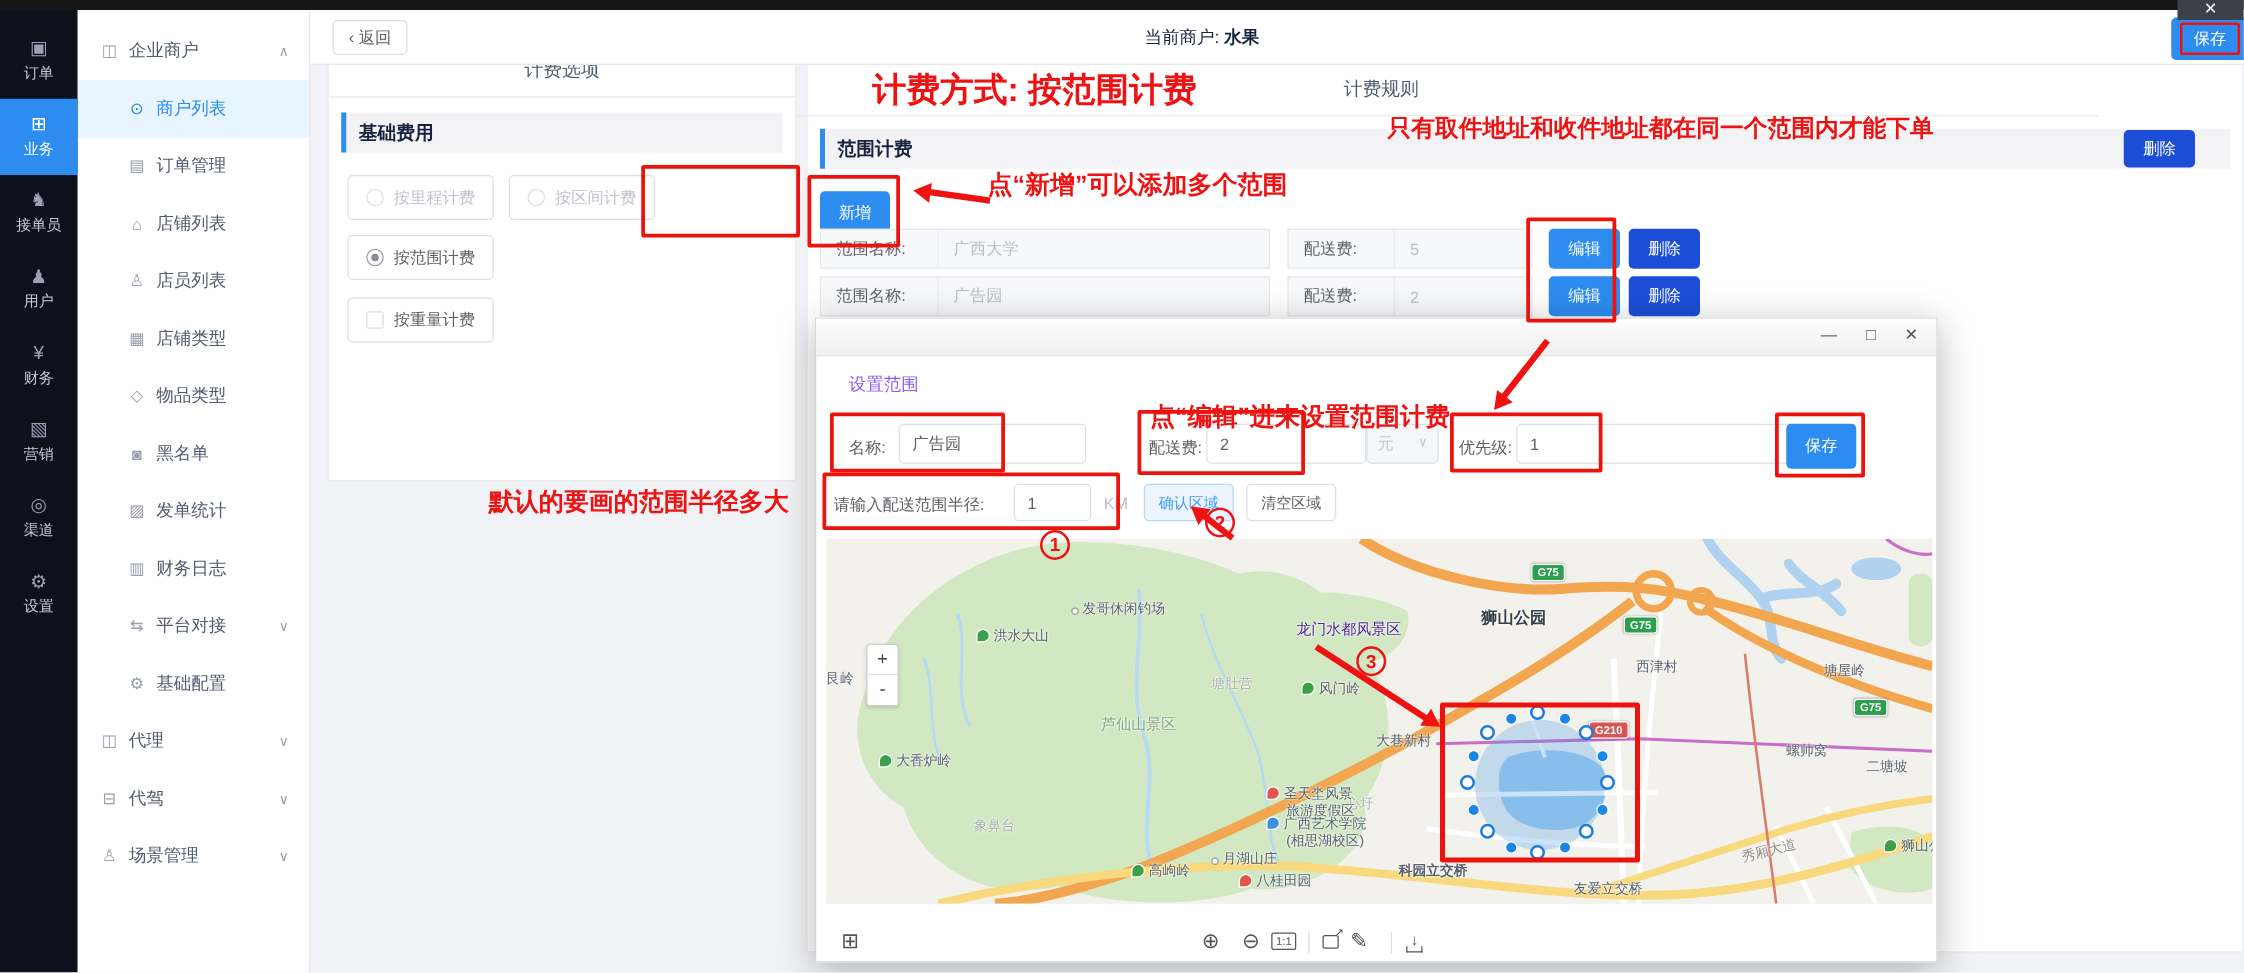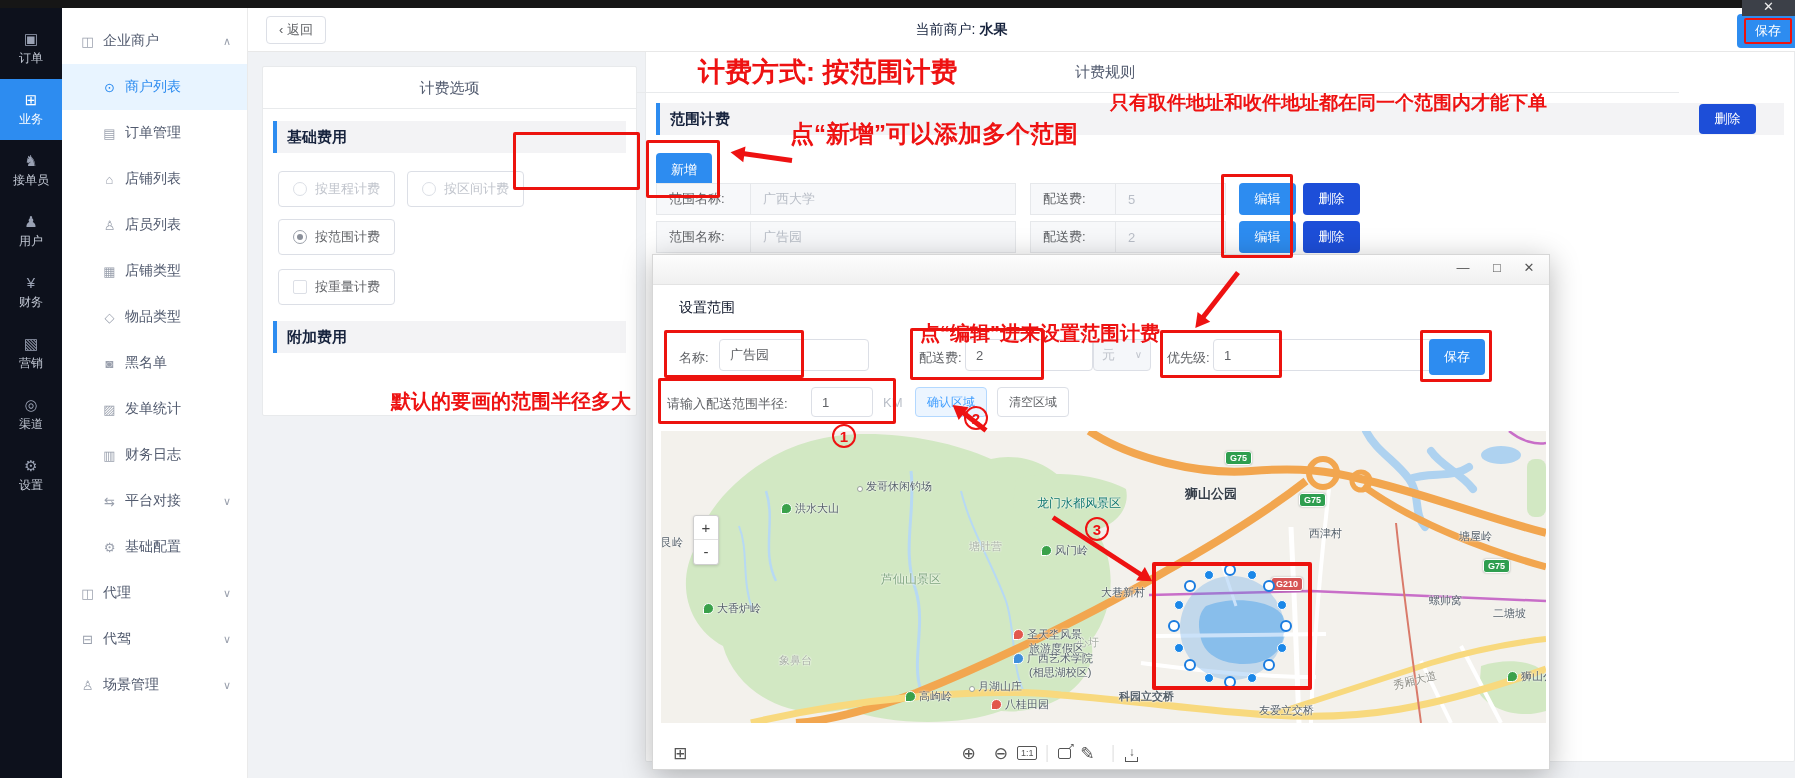--- a/index.html
+++ b/index.html
@@ -25,21 +25,21 @@
 .menu-item.active .mi-ico{color:#2d8cf0}
 .menu-item .mi-chev{position:absolute;right:16px;color:#9aa0ad;font-size:11px}
 
 #topbar{left:248px;top:8px;width:1547px;height:44px;background:#fff;border-bottom:1px solid #e8e8e8;z-index:30}
 #back-btn{position:absolute;left:18px;top:8px;height:28px;padding:0 12px;border:1px solid #dcdfe6;border-radius:4px;background:#fff;font-size:13px;color:#606266;line-height:26px;cursor:pointer}
 #merchant-wrap{position:absolute;left:0;right:0;top:13px;text-align:center;font-size:14px;color:#17233d;transform:translateX(-60px)}
 #merchant-wrap b{margin-left:4px}
 #save-top{position:absolute;right:-4px;top:6px;width:62px;height:34px;background:#2d8cf0;color:#fff;border:none;border-radius:4px;font-size:13px;cursor:pointer}
 
 .card{background:#fff;border:1px solid #e8eaec;border-radius:2px}
-#left-card{left:262px;top:66px;width:375px;height:350px;z-index:2}
+#left-card{left:262px;top:35px;width:375px;height:350px;z-index:2}
 #right-card{left:645px;top:50px;width:1150px;height:712px;z-index:1}
 .card-hd{height:42px;border-bottom:1px solid #e8eaec;text-align:center;font-size:15px;color:#515a6e;line-height:42px}
 #right-card .card-hd{transform:translateX(-115px)}
 .sec-bar{background:#f3f3f5;border-left:4px solid #2d8cf0;height:32px;display:flex;align-items:center;font-size:15px;font-weight:bold;color:#17233d;padding-left:10px}
 .opt-row{display:flex;gap:12px;flex-wrap:wrap}
 .opt-box{height:36px;border:1px solid #dcdfe6;border-radius:4px;padding:0 14px;display:inline-flex;align-items:center;font-size:13px;color:#606266;cursor:pointer;background:#fff}
 .opt-box.dis{color:#c0c4cc}
 .radio,.checkbox{display:inline-block;width:14px;height:14px;border:1px solid #dcdfe6;margin-right:8px;background:#fff;position:relative}
 .radio{border-radius:50%}
 .checkbox{border-radius:2px}
@@ -50,32 +50,32 @@
 .rcell{position:absolute;top:0;height:32px;background:#f7f8fa;border:1px solid #e6e8eb;font-size:13px;display:flex;align-items:center;padding-left:12px}
 .rcell.lab{color:#606266}
 .rcell.val{color:#b9bec7;border-left:none}
 .btn{border:none;border-radius:4px;color:#fff;font-size:13px;cursor:pointer}
 .btn.blue{background:#2d8cf0}
 .btn.red{background:#1d4ed8}
 
 #modal{left:652px;top:254px;width:898px;height:516px;background:#fff;border:1px solid #d6d6d6;box-shadow:0 6px 28px rgba(0,0,0,.28);z-index:10}
 #modal-titlebar{position:absolute;left:0;top:0;right:0;height:30px;background:linear-gradient(#fdfdfd,#f0f0f0);border-bottom:1px solid #e3e3e3}
 .winc{position:absolute;top:5px;font-size:13px;color:#555;cursor:pointer;width:20px;text-align:center}
-#modal-title{position:absolute;left:26px;top:44px;font-size:14px;color:#0f172a}
+#modal-title{position:absolute;left:26px;top:44px;font-size:14px;color:#8b5cf6}
 .f-lab{position:absolute;font-size:13px;color:#606266}
 .f-in{position:absolute;height:32px;border:1px solid #dcdfe6;border-radius:4px;font-size:13px;color:#606266;padding:0 10px;font-family:inherit}
 .f-sel{position:absolute;height:32px;border:1px solid #dcdfe6;border-radius:4px;background:#f5f7fa;color:#c0c4cc;font-size:13px;line-height:30px;padding:0 8px;display:flex;justify-content:space-between;align-items:center;width:58px}
 .small-btn{position:absolute;height:30px;border-radius:4px;font-size:12px;cursor:pointer;border:1px solid #dcdfe6;background:#fff;color:#606266}
 .small-btn.primary-plain{background:#ecf5ff;border-color:#b3d8ff;color:#409eff}
 
 #map{position:absolute;left:8px;top:176px;width:885px;height:292px;overflow:hidden;background:#f3f1ec;cursor:grab}
 .ml{position:absolute;font-size:11px;color:#55606a;white-space:nowrap;text-shadow:0 0 2px #fff, 0 0 2px #fff}
 .ml.f{color:#a9b0a6}
 .ml.a{color:#7fa57f;font-size:12px}
-.ml.gt{color:#0f766e;font-size:12px}
+.ml.gt{color:#4c1d95;font-size:12px}
 .ml.bold{color:#38404a;font-size:13px;font-weight:bold}
 .ml.rd{color:#8d8d85;transform:rotate(-14deg)}
 .mk{display:inline-block;width:11px;height:11px;border-radius:50% 50% 50% 0;margin-right:3px;vertical-align:-2px;border:1px solid #fff}
 .mk.g{background:#3aa14a}.mk.r{background:#e2574c}.mk.b{background:#3f8fdc}
 .mk.d{width:6px;height:6px;border-radius:50%;background:#fff;border:1.5px solid #9aa39c}
 .badge{position:absolute;font-size:9px;font-weight:bold;color:#fff;border:1px solid #fff;border-radius:3px;padding:1px 4px;box-shadow:0 0 2px rgba(0,0,0,.3)}
 .badge.green{background:#2e9e4f}.badge.red{background:#d65454}
 #zoomctl{position:absolute;left:32px;top:84px;width:26px;background:#fff;border:1px solid #cfcfcf;border-radius:3px;text-align:center;z-index:5;box-shadow:0 1px 3px rgba(0,0,0,.15)}
 #zoomctl div{height:24px;line-height:24px;font-size:15px;color:#444;cursor:pointer}
 #zoomctl div:first-child{border-bottom:1px solid #e3e3e3}
@@ -230,21 +230,20 @@
         <span class="radio sel"></span>
         <span>按范围计费</span>
       </div>
     </div>
   <div class="opt-row" id="weight-opt" style="margin:14px 15px 0">
       <div class="opt-box">
         <span class="checkbox"></span>
         <span>按重量计费</span>
       </div>
     </div>
-  <div class="sec-bar" style="margin:16px 10px 0">附加费用</div>
 </div>
 
 <div class="abs card" id="right-card">
   <div class="card-hd">计费规则</div>
   <div class="sec-bar" style="margin:10px 10px 0;padding-right:10px">
     <span>范围计费</span>
     <span style="flex:1"></span>
     <button class="btn red" style="width:57px;height:30px;margin-right:18px">删除</button>
   </div>
   <button class="btn blue" style="position:absolute;left:10px;top:102px;width:56px;height:34px">新增</button>
@@ -398,21 +397,21 @@
       </span>
     <span class="tbi">✎</span>
     <span class="tsep">│</span>
     <span class="dl-ico">↓</span>
     <span style="flex:1.6"></span>
   </div>
 </div>
 
 <div class="note" style="left:698px;top:54px;font-size:27px">计费方式: 按范围计费</div>
 <div class="note" style="left:1110px;top:90px;font-size:19px">只有取件地址和收件地址都在同一个范围内才能下单</div>
-<div class="note" style="left:790px;top:118px;font-size:24px">点“新增”可以添加多个范围</div>
+<div class="note" style="left:790px;top:134px;font-size:20px">点“新增”可以添加多个范围</div>
 <div class="rarrow" style="left:792px;top:158px;width:50px;transform:rotate(188deg)"></div>
 <div class="note" style="left:920px;top:320px;font-size:20px">点“编辑”进来设置范围计费</div>
 <div class="rarrow" style="left:1238px;top:270px;width:58px;transform:rotate(128deg)"></div>
 <div class="note" style="left:391px;top:388px;font-size:20px">默认的要画的范围半径多大</div>
 <div class="stepn" style="left:832px;top:424px">1</div>
 <div class="stepn" style="left:964px;top:406px">2</div>
 <div class="rarrow" style="left:986px;top:428px;width:30px;transform:rotate(218deg)"></div>
 
 <div class="rbox" style="left:513px;top:132px;width:127px;height:58px"></div>
 <div class="rbox" style="left:646px;top:140px;width:74px;height:58px"></div>

